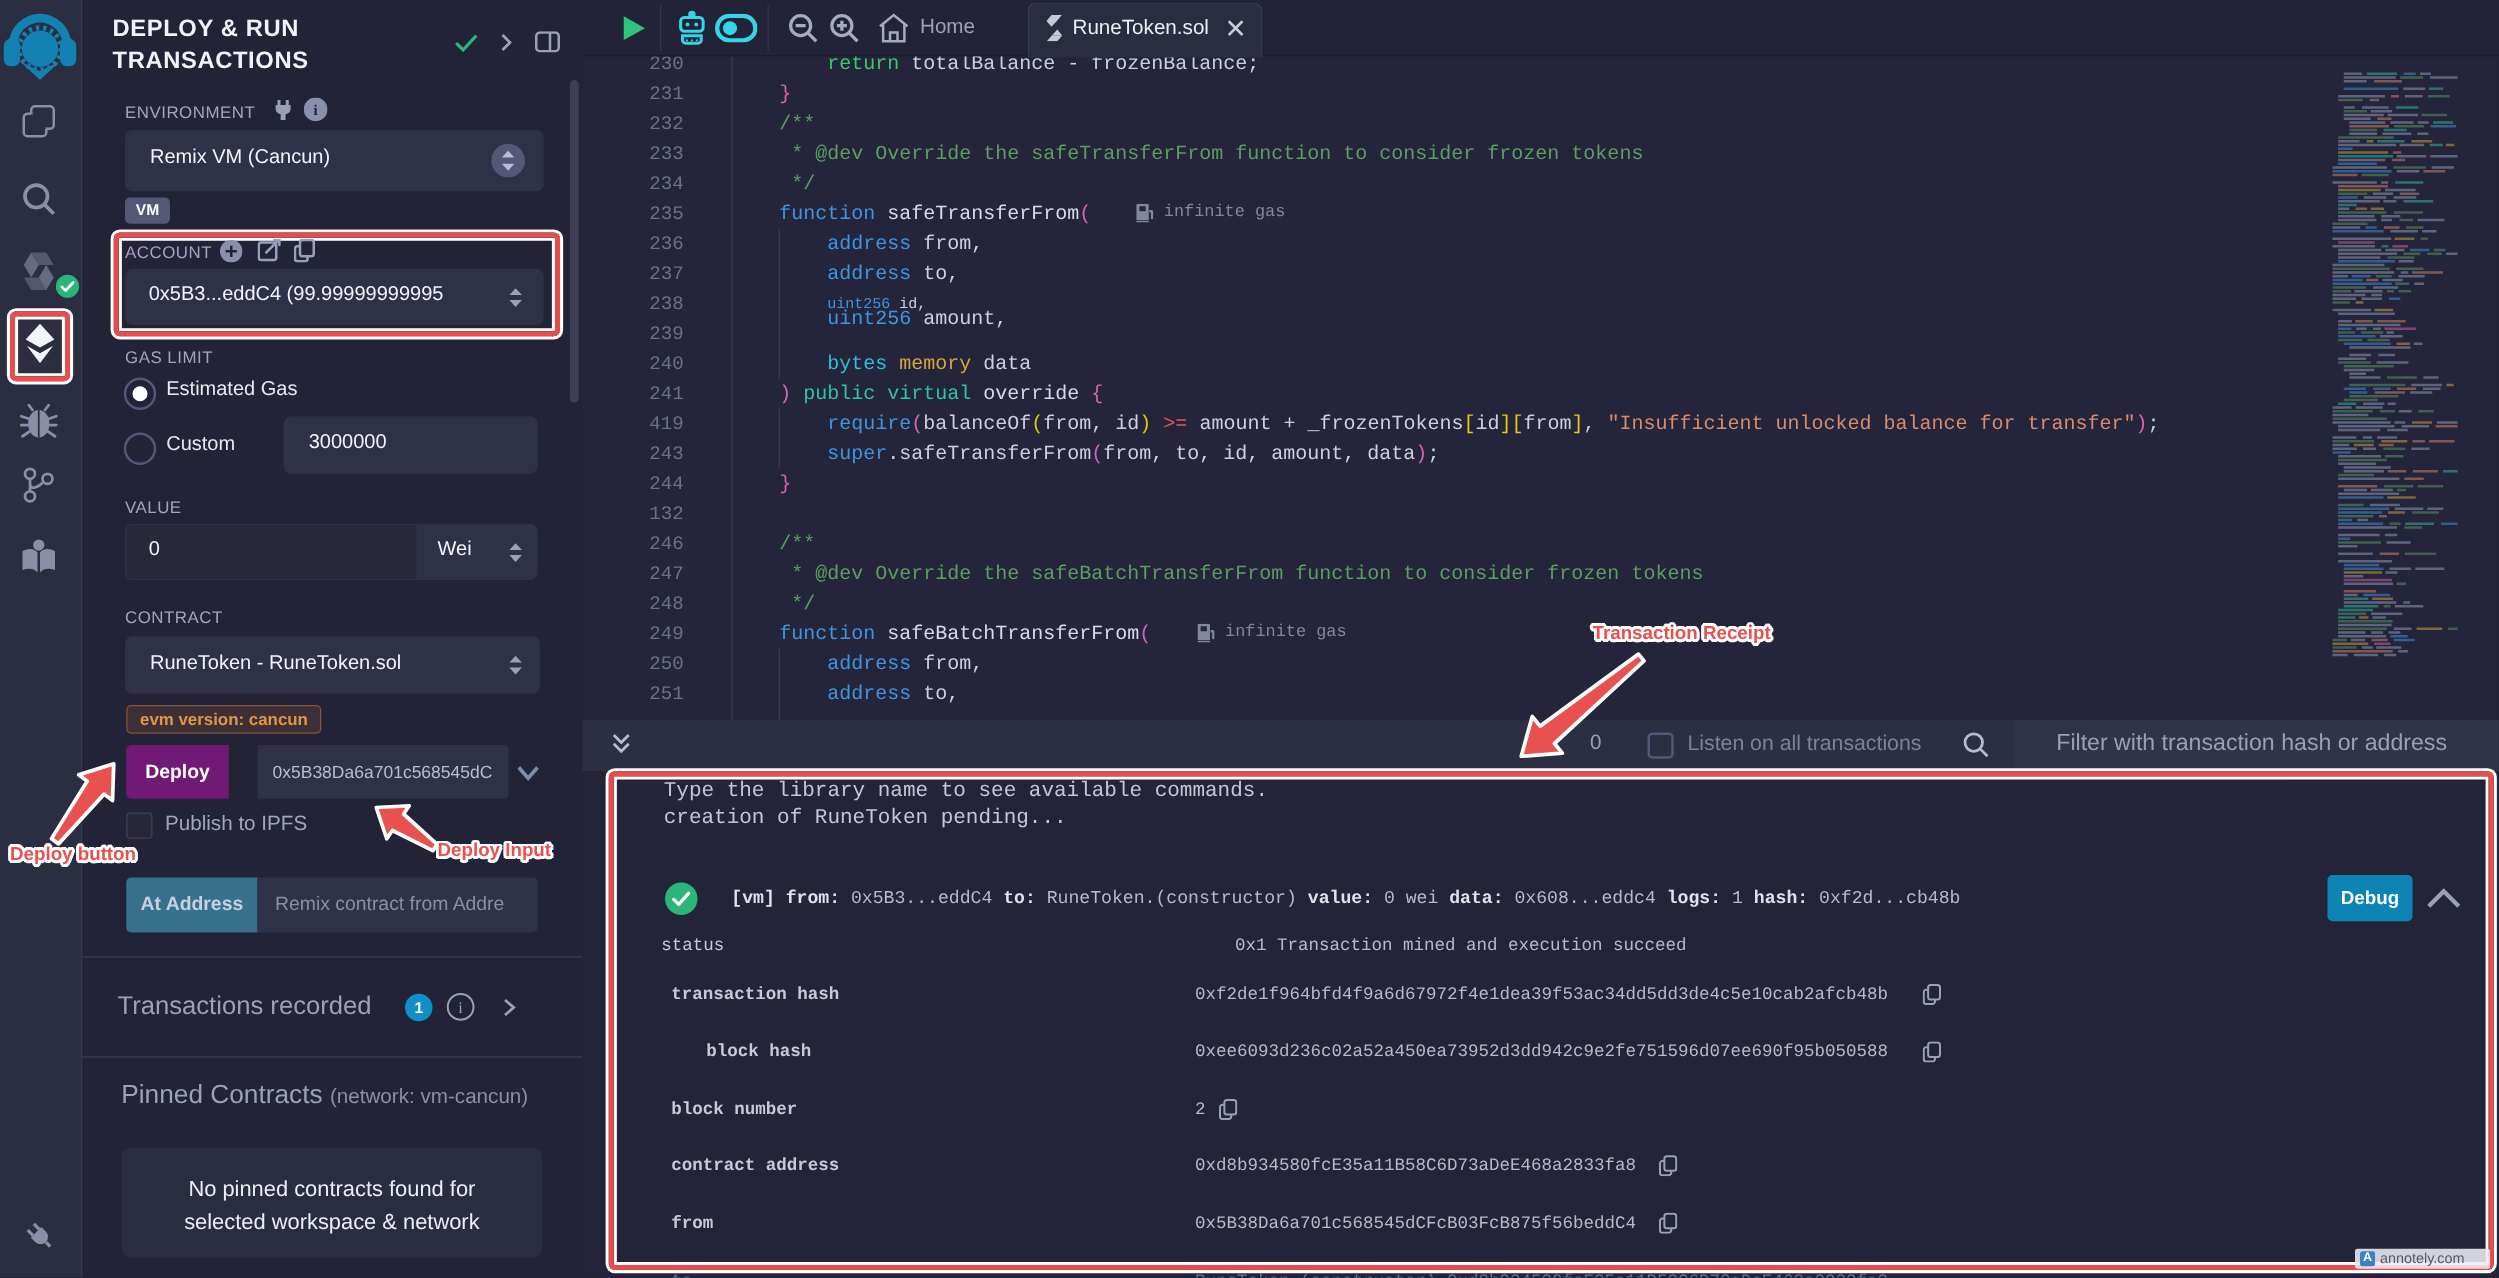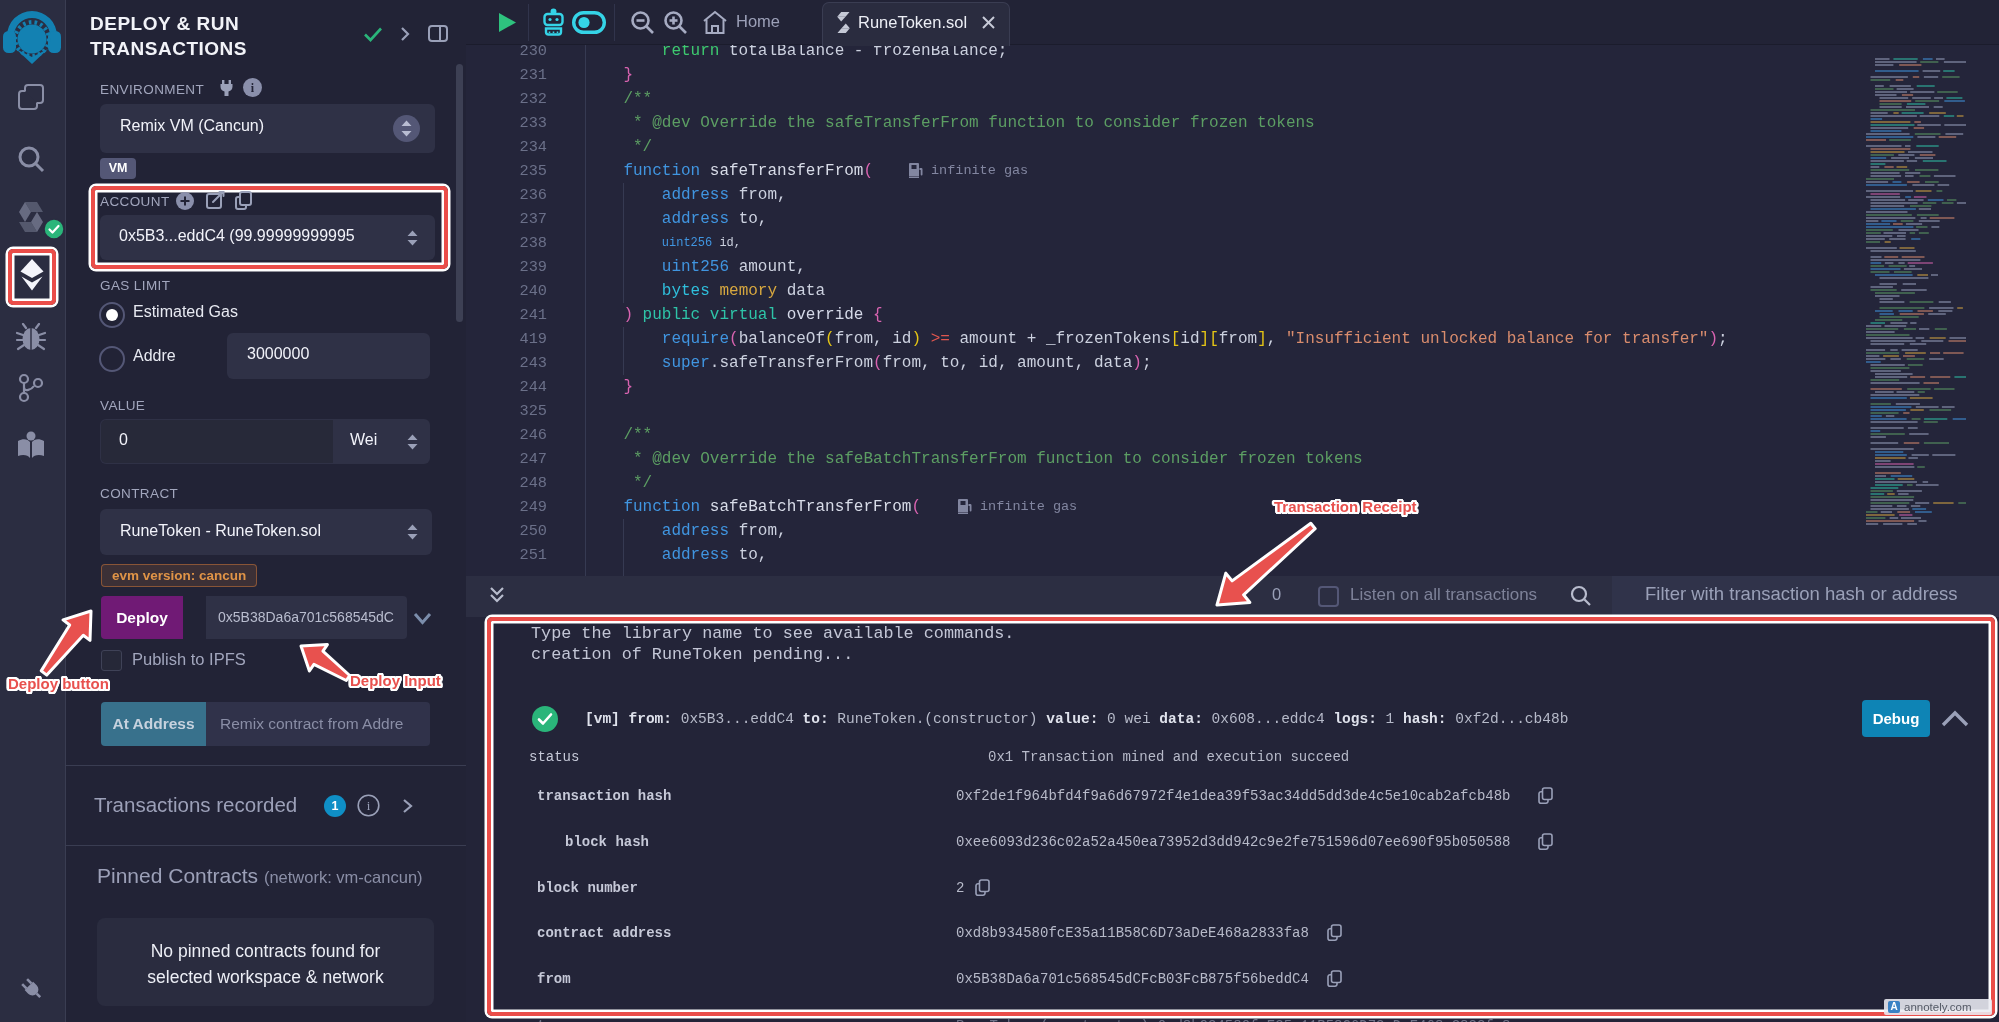--- a/index.html
+++ b/index.html
@@ -143,21 +143,21 @@
 <div class="abs" style="left:119px;top:227px;width:284px;overflow:hidden;color:#f2f3fa;font-size:16px;white-space:nowrap;">0x5B3...eddC4 (99.99999999995</div>
 <svg class="abs" style="left:405px;top:228px" width="15" height="20" viewBox="0 0 15 20">
     <path d="M2.5 8 L7.5 2.5 L12.5 8 Z M2.5 12 L7.5 17.5 L12.5 12 Z" fill="#9aa0b8"></path>
   </svg>
 
 <div class="abs lbl" style="left:100px;top:278px;">GAS LIMIT</div>
 <div class="abs" style="left:99px;top:302px;width:22px;height:22px;border:2px solid #545776;border-radius:50%;"></div>
 <div class="abs" style="left:106px;top:309px;width:12px;height:12px;background:#fff;border-radius:50%;"></div>
 <div class="abs" style="left:133px;top:303px;color:#e8eaf2;font-size:16px;">Estimated Gas</div>
 <div class="abs" style="left:99px;top:346px;width:22px;height:22px;border:2px solid #545776;border-radius:50%;"></div>
-<div class="abs" style="left:133px;top:347px;color:#e8eaf2;font-size:16px;">Addre</div>
+<div class="abs" style="left:133px;top:347px;color:#e8eaf2;font-size:16px;">Custom</div>
 <div class="abs inp" style="left:227px;top:333px;width:203px;height:46px;"></div>
 <div class="abs" style="left:247px;top:345px;color:#f2f3fa;font-size:16px;">3000000</div>
 
 <div class="abs lbl" style="left:100px;top:398px;">VALUE</div>
 <div class="abs" style="left:100px;top:419px;width:330px;height:45px;background:#2f3146;border-radius:6px;"></div>
 <div class="abs" style="left:101px;top:420px;width:232px;height:43px;background:#272939;border-radius:5px 0 0 5px;"></div>
 <div class="abs" style="left:119px;top:431px;color:#f2f3fa;font-size:16px;">0</div>
 <div class="abs" style="left:350px;top:431px;color:#f2f3fa;font-size:16px;">Wei</div>
 <svg class="abs" style="left:405px;top:432px" width="15" height="20" viewBox="0 0 15 20">
     <path d="M2.5 8 L7.5 2.5 L12.5 8 Z M2.5 12 L7.5 17.5 L12.5 12 Z" fill="#9aa0b8"></path>
@@ -218,32 +218,32 @@
 <div class="abs mono" style="left:157.4px;top:90.8px;height:24px;line-height:24px;font-size:16px;white-space:pre;"><span style="color:#5c9e63">&nbsp;*/</span></div>
 <div class="abs mono" style="left:14px;top:114.8px;width:67px;height:24px;line-height:24px;font-size:15.3px;color:#6b7089;text-align:right;">235</div>
 <div class="abs mono" style="left:157.4px;top:114.8px;height:24px;line-height:24px;font-size:16px;white-space:pre;"><span style="color:#4095e0">function</span>&nbsp;<span style="color:#d8dce8">safeTransferFrom</span><span style="color:#d863b0">(</span></div>
 <div class="abs mono" style="left:14px;top:138.8px;width:67px;height:24px;line-height:24px;font-size:15.3px;color:#6b7089;text-align:right;">236</div>
 <div class="abs mono" style="left:195.8px;top:138.8px;height:24px;line-height:24px;font-size:16px;white-space:pre;"><span style="color:#4095e0">address</span>&nbsp;<span style="color:#ccd1df">from,</span></div>
 <div class="abs mono" style="left:14px;top:162.9px;width:67px;height:24px;line-height:24px;font-size:15.3px;color:#6b7089;text-align:right;">237</div>
 <div class="abs mono" style="left:195.8px;top:162.9px;height:24px;line-height:24px;font-size:16px;white-space:pre;"><span style="color:#4095e0">address</span>&nbsp;<span style="color:#ccd1df">to,</span></div>
 <div class="abs mono" style="left:14px;top:186.9px;width:67px;height:24px;line-height:24px;font-size:15.3px;color:#6b7089;text-align:right;">238</div>
 <div class="abs mono" style="left:195.8px;top:186.9px;height:24px;line-height:24px;font-size:12px;white-space:pre;text-align:center;"><span style="color:#4095e0">uint256</span>&nbsp;<span style="color:#ccd1df">id,</span></div>
 <div class="abs mono" style="left:14px;top:211.0px;width:67px;height:24px;line-height:24px;font-size:15.3px;color:#6b7089;text-align:right;">239</div>
-<div class="abs mono" style="left:195.8px;top:211.0px;height:24px;line-height:24px;font-size:16px;white-space:pre;"><span style="color:#4095e0">uint256</span>&nbsp;<span style="color:#ccd1df">amount,</span></div>
+<div class="abs mono" style="left:195.8px;top:199px;height:24px;line-height:24px;font-size:16px;white-space:pre;"><span style="color:#4095e0">uint256</span>&nbsp;<span style="color:#ccd1df">amount,</span></div>
 <div class="abs mono" style="left:14px;top:235.0px;width:67px;height:24px;line-height:24px;font-size:15.3px;color:#6b7089;text-align:right;">240</div>
 <div class="abs mono" style="left:195.8px;top:235.0px;height:24px;line-height:24px;font-size:16px;white-space:pre;"><span style="color:#2fbfdc">bytes</span>&nbsp;<span style="color:#d7a73f">memory</span>&nbsp;<span style="color:#ccd1df">data</span></div>
 <div class="abs mono" style="left:14px;top:259.0px;width:67px;height:24px;line-height:24px;font-size:15.3px;color:#6b7089;text-align:right;">241</div>
 <div class="abs mono" style="left:157.4px;top:259.0px;height:24px;line-height:24px;font-size:16px;white-space:pre;"><span style="color:#d863b0">)</span>&nbsp;<span style="color:#2ec4a8">public</span>&nbsp;<span style="color:#2ec4a8">virtual</span>&nbsp;<span style="color:#d5d9e8">override</span>&nbsp;<span style="color:#d863b0">{</span></div>
 <div class="abs mono" style="left:14px;top:283.1px;width:67px;height:24px;line-height:24px;font-size:15.3px;color:#6b7089;text-align:right;">419</div>
 <div class="abs mono" style="left:195.8px;top:283.1px;height:24px;line-height:24px;font-size:16px;white-space:pre;"><span style="color:#4095e0">require</span><span style="color:#d863b0">(</span><span style="color:#ccd1df">balanceOf</span><span style="color:#e5c515">(</span><span style="color:#ccd1df">from,&nbsp;id</span><span style="color:#e5c515">)</span>&nbsp;<span style="color:#e0564f">&gt;=</span>&nbsp;<span style="color:#ccd1df">amount&nbsp;+&nbsp;_frozenTokens</span><span style="color:#e5c515">[</span><span style="color:#ccd1df">id</span><span style="color:#e5c515">][</span><span style="color:#ccd1df">from</span><span style="color:#e5c515">]</span><span style="color:#ccd1df">,</span>&nbsp;<span style="color:#d98c6d">"Insufficient&nbsp;unlocked&nbsp;balance&nbsp;for&nbsp;transfer"</span><span style="color:#d863b0">)</span><span style="color:#ccd1df">;</span></div>
 <div class="abs mono" style="left:14px;top:307.1px;width:67px;height:24px;line-height:24px;font-size:15.3px;color:#6b7089;text-align:right;">243</div>
 <div class="abs mono" style="left:195.8px;top:307.1px;height:24px;line-height:24px;font-size:16px;white-space:pre;"><span style="color:#4095e0">super</span><span style="color:#ccd1df">.safeTransferFrom</span><span style="color:#d863b0">(</span><span style="color:#ccd1df">from,&nbsp;to,&nbsp;id,&nbsp;amount,&nbsp;data</span><span style="color:#d863b0">)</span><span style="color:#ccd1df">;</span></div>
 <div class="abs mono" style="left:14px;top:331.2px;width:67px;height:24px;line-height:24px;font-size:15.3px;color:#6b7089;text-align:right;">244</div>
 <div class="abs mono" style="left:157.4px;top:331.2px;height:24px;line-height:24px;font-size:16px;white-space:pre;"><span style="color:#d863b0">}</span></div>
-<div class="abs mono" style="left:14px;top:355.2px;width:67px;height:24px;line-height:24px;font-size:15.3px;color:#6b7089;text-align:right;">325</div>
+<div class="abs mono" style="left:14px;top:355.2px;width:67px;height:24px;line-height:24px;font-size:15.3px;color:#6b7089;text-align:right;">132</div>
 <div class="abs mono" style="left:14px;top:379.2px;width:67px;height:24px;line-height:24px;font-size:15.3px;color:#6b7089;text-align:right;">246</div>
 <div class="abs mono" style="left:157.4px;top:379.2px;height:24px;line-height:24px;font-size:16px;white-space:pre;"><span style="color:#5c9e63">/**</span></div>
 <div class="abs mono" style="left:14px;top:403.3px;width:67px;height:24px;line-height:24px;font-size:15.3px;color:#6b7089;text-align:right;">247</div>
 <div class="abs mono" style="left:157.4px;top:403.3px;height:24px;line-height:24px;font-size:16px;white-space:pre;"><span style="color:#5c9e63">&nbsp;*&nbsp;@dev&nbsp;Override&nbsp;the&nbsp;safeBatchTransferFrom&nbsp;function&nbsp;to&nbsp;consider&nbsp;frozen&nbsp;tokens</span></div>
 <div class="abs mono" style="left:14px;top:427.3px;width:67px;height:24px;line-height:24px;font-size:15.3px;color:#6b7089;text-align:right;">248</div>
 <div class="abs mono" style="left:157.4px;top:427.3px;height:24px;line-height:24px;font-size:16px;white-space:pre;"><span style="color:#5c9e63">&nbsp;*/</span></div>
 <div class="abs mono" style="left:14px;top:451.4px;width:67px;height:24px;line-height:24px;font-size:15.3px;color:#6b7089;text-align:right;">249</div>
 <div class="abs mono" style="left:157.4px;top:451.4px;height:24px;line-height:24px;font-size:16px;white-space:pre;"><span style="color:#4095e0">function</span>&nbsp;<span style="color:#d8dce8">safeBatchTransferFrom</span><span style="color:#d863b0">(</span></div>
 <div class="abs mono" style="left:14px;top:475.4px;width:67px;height:24px;line-height:24px;font-size:15.3px;color:#6b7089;text-align:right;">250</div>
 <div class="abs mono" style="left:195.8px;top:475.4px;height:24px;line-height:24px;font-size:16px;white-space:pre;"><span style="color:#4095e0">address</span>&nbsp;<span style="color:#ccd1df">from,</span></div>

